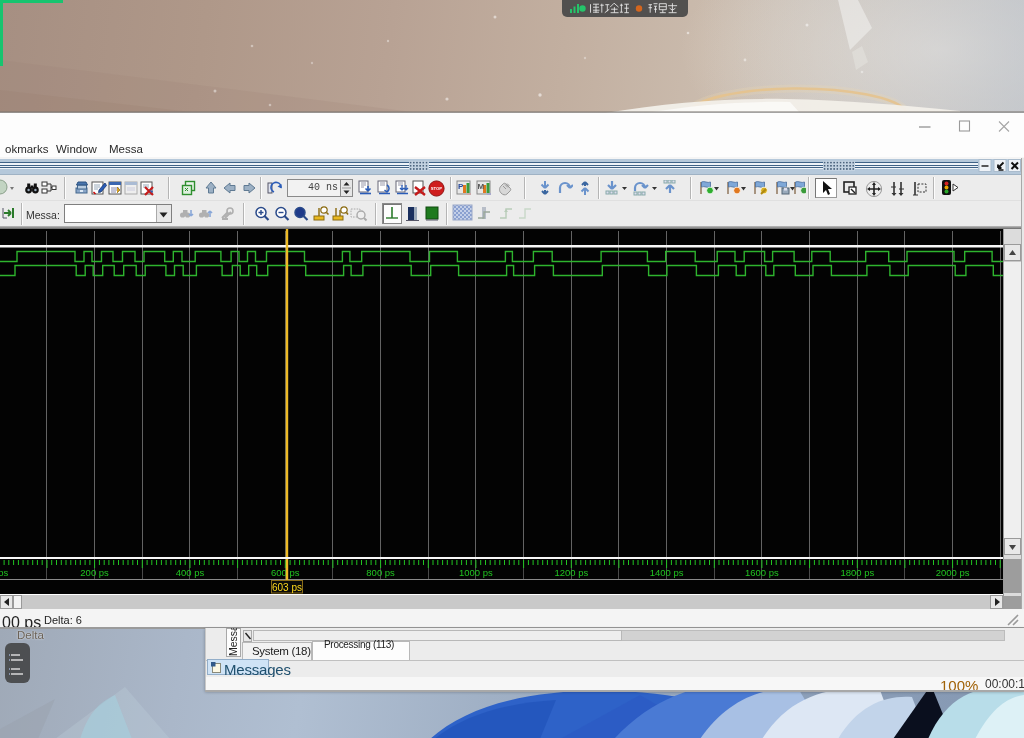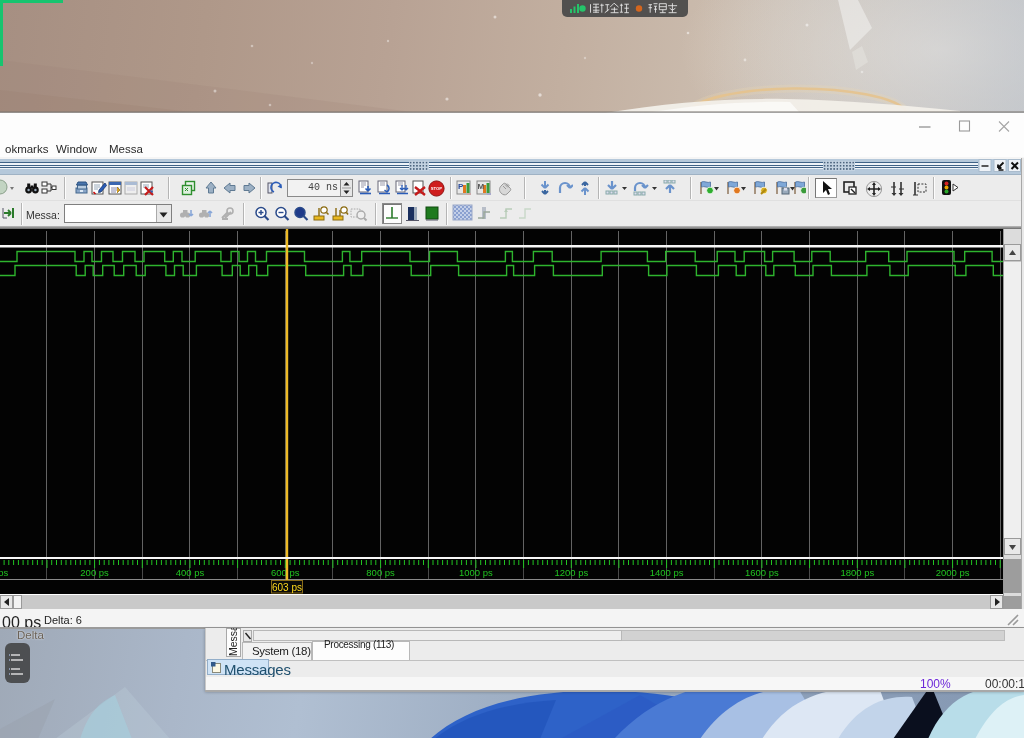--- a/index.html
+++ b/index.html
@@ -568,14 +568,14 @@
 <div class="ab" style="left:206px;top:660px;width:818px;height:1px;background:#c0c0c0"></div>
 
 <div class="ab" style="left:207px;top:659px;width:62px;height:16px;background:#cfe3f6;border:1px solid #93aec9"></div>
 <svg class="ab" style="left:210px;top:661px" width="12" height="12">
     <rect x="2.5" y="2.5" width="8" height="9" fill="#fdf8e4" stroke="#8a8a7a"></rect>
     <rect x="1" y="1" width="4.5" height="4.5" fill="#335a8a"></rect>
   </svg>
 <div class="ab" style="left:224px;top:661px;font-size:15px;letter-spacing:-0.2px;color:#20506e">Messages</div>
 
 <div class="ab" style="left:206px;top:677px;width:818px;height:13px;background:#f7f7f7"></div>
-<div class="ab" style="left:920px;top:677px;font-size:12px;color:#6d28d9">100%</div>
+<div class="ab" style="left:940px;top:677px;font-size:15px;color:#a16207">100%</div>
 <div class="ab" style="left:985px;top:677px;font-size:12px;color:#333">00:00:19</div>
 <div class="ab" style="left:205px;top:690px;width:819px;height:1.5px;background:#a8a8a8"></div>
 </body></html>

